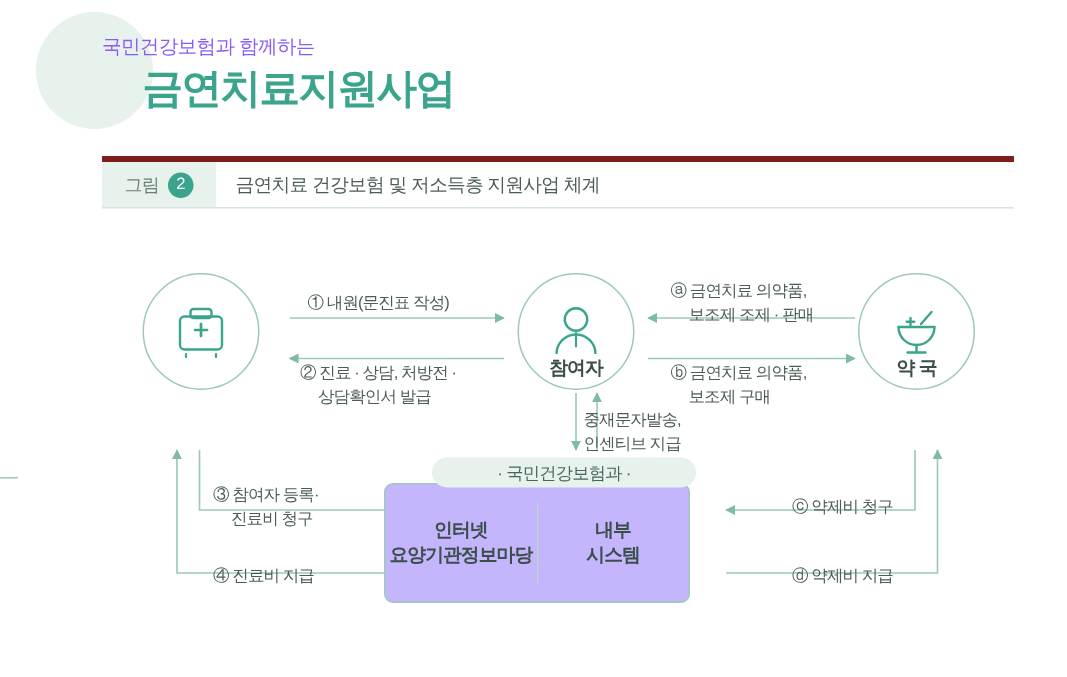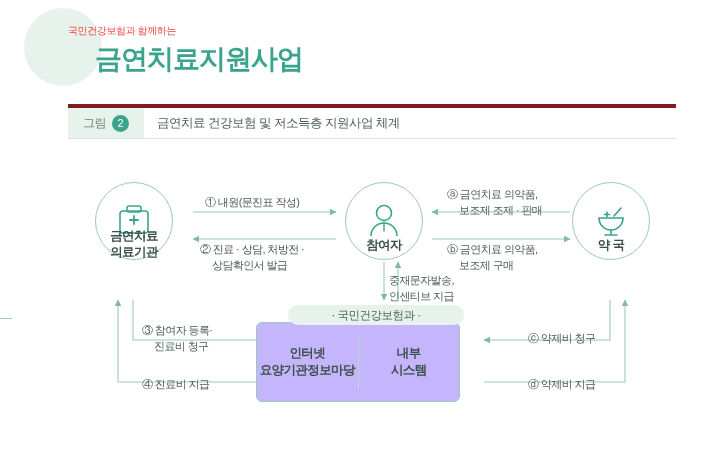--- a/index.html
+++ b/index.html
@@ -29,22 +29,22 @@
     height: 78px;
     border-radius: 50%;
     background: #e8f2ec;
   }
   .header-text {
     position: absolute;
     left: 68px;
     top: 22px;
   }
   .header-sub {
-    font-size: 10px;
-    color: #ef4444;
+    font-size: 13px;
+    color: #8b5cf6;
     letter-spacing: -0.4px;
     line-height: 18px;
   }
   .header-title {
     font-size: 27px;
     font-weight: bold;
     color: #3aa58c;
     letter-spacing: -1px;
     line-height: 34px;
     margin-top: 2px;
@@ -244,24 +244,20 @@
     </g>
   </svg>
 
   <div class="node-circle" style="left:95px; top:182px;">
     <svg width="40" height="38" viewBox="0 0 40 38">
       <rect x="6" y="9" width="28" height="22" rx="3" fill="none" stroke="#3aa58c" stroke-width="1.6"></rect>
       <rect x="13" y="4" width="14" height="6" rx="2" fill="none" stroke="#3aa58c" stroke-width="1.6"></rect>
       <path d="M20 14 v8 M16 18 h8" stroke="#3aa58c" stroke-width="1.8" stroke-linecap="round"></path>
       <path d="M10 34 v2 M30 34 v2" stroke="#3aa58c" stroke-width="1.5" stroke-linecap="round"></path>
     </svg>
-  </div>
-  <div class="node-label" style="left:84px; top:228px; width:100px;">
-    <div>금연치료</div>
-    <div>의료기관</div>
   </div>
 
   <div class="node-circle" style="left:345px; top:182px;">
     <svg width="34" height="38" viewBox="0 0 34 38">
       <circle cx="17" cy="11" r="7.5" fill="none" stroke="#3aa58c" stroke-width="1.6"></circle>
       <path d="M4 34 a13 13 0 0 1 26 0" fill="none" stroke="#3aa58c" stroke-width="1.6"></path>
       <path d="M17 20 v9" stroke="#3aa58c" stroke-width="1.4" stroke-linecap="round"></path>
     </svg>
   </div>
   <div class="node-label" style="left:334px; top:237px; width:100px;">참여자</div>

